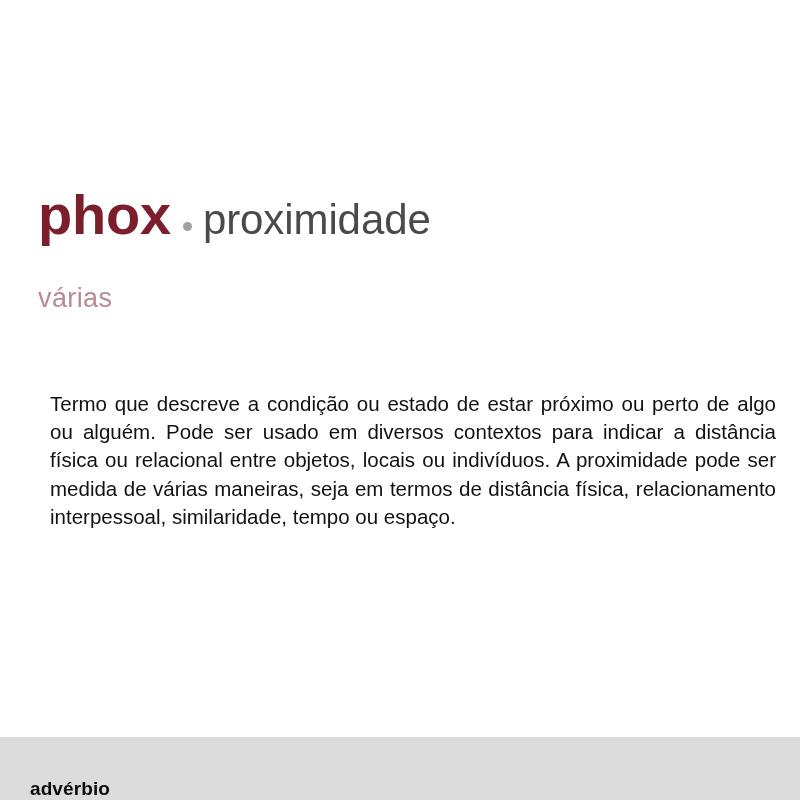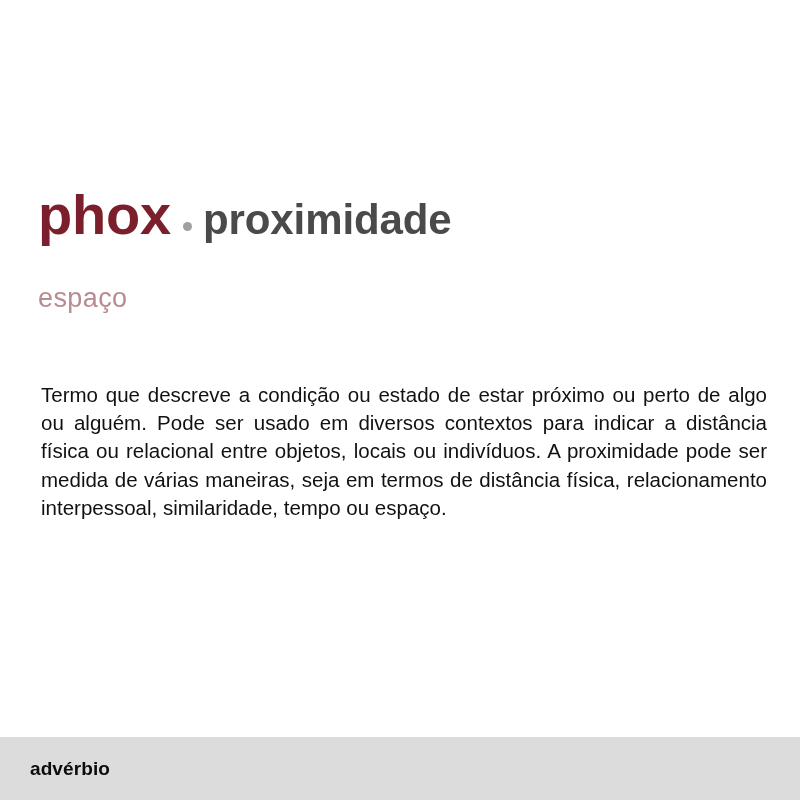--- a/index.html
+++ b/index.html
@@ -49,21 +49,21 @@
     width: 9px;
     height: 9px;
     border-radius: 50%;
     background: #a0a0a0;
     vertical-align: middle;
     margin: 0 11px 6px 12px;
   }
 
   .translation {
     font-size: 42px;
-    font-weight: bold;
+    font-weight: normal;
     color: #4a4a4a;
     letter-spacing: -0.1px;
   }
 
   .pronunciation {
     position: absolute;
     left: 38px;
     top: 283px;
     font-size: 27px;
     color: #b98b91;
@@ -74,33 +74,33 @@
   .definition {
     position: absolute;
     left: 38px;
     top: 378px;
     width: 726px;
     font-size: 20.5px;
     line-height: 28.2px;
     color: #111111;
     text-align: justify;
     text-justify: inter-word;
-    margin: 3px;
+    margin: 12px;
   }
 
   
   #footer {
     position: absolute;
     left: 0;
     right: 0;
     top: 737px;
     height: 63px;
     background: #dcdcdc;
     display: flex;
-    align-items: center;
+    align-items: flex-end;
     justify-content: space-between;
     padding: 0 18px 0 30px;
     box-sizing: border-box;
   }
 
   .footer-text {
     font-size: 19px;
     font-weight: bold;
     color: #0c0c0c;
     letter-spacing: 0.1px;
@@ -111,21 +111,21 @@
 <body>
 
 <div id="card">
 
   <div id="entry">
     <div class="headline">
       <span class="headword">phox</span><span class="dot-sep"></span><span class="translation">proximidade</span>
     </div>
   </div>
 
-  <div class="pronunciation">espaço</div>
+  <div class="pronunciation">várias</div>
 
   <p class="definition">Termo que descreve a condição ou estado de estar próximo ou perto de algo ou alguém. Pode ser usado em diversos contextos para indicar a distância física ou relacional entre objetos, locais ou indivíduos. A proximidade pode ser medida de várias maneiras, seja em termos de distância física, relacionamento interpessoal, similaridade, tempo ou espaço.</p>
 
   <div id="footer">
     <span class="footer-text">advérbio</span>
   </div>
 
 </div>
 
 </body></html>

